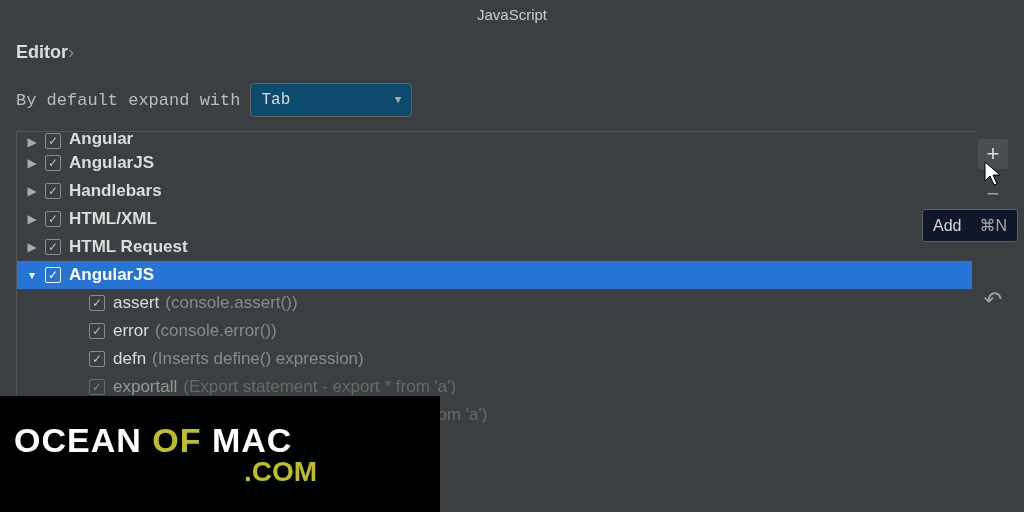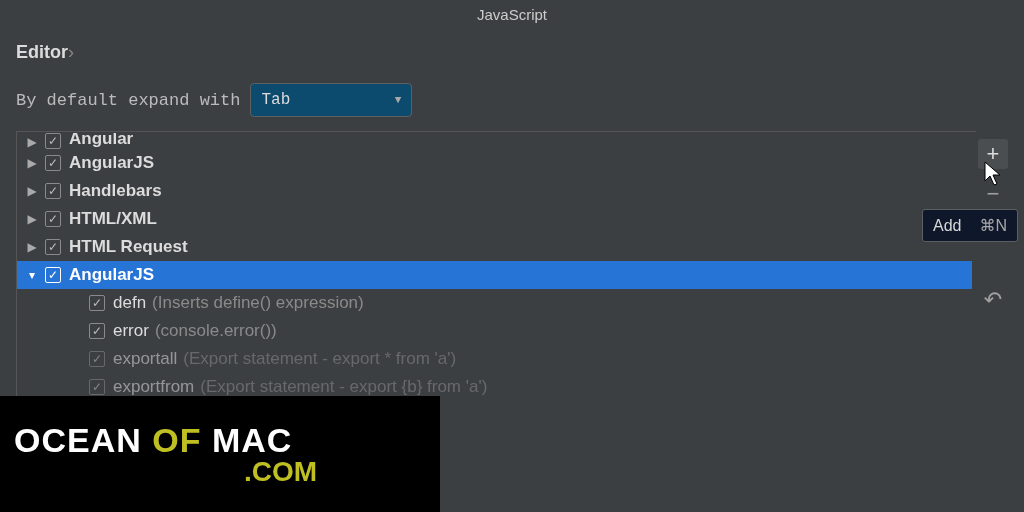--- a/index.html
+++ b/index.html
@@ -91,27 +91,32 @@
       <span class="grp">HTML Request</span>
     </div>
     <div class="row selected">
       <span class="arrow">▾</span>
       <span class="cb"></span>
       <span class="grp">AngularJS</span>
     </div>
 
     <div class="row childrow">
       <span class="cb"></span>
-      <span>defn</span>
-      <span class="desc">(Inserts define() expression)</span>
+      <span>assert</span>
+      <span class="desc">(console.assert())</span>
     </div>
     <div class="row childrow">
       <span class="cb"></span>
       <span>error</span>
       <span class="desc">(console.error())</span>
+    </div>
+    <div class="row childrow">
+      <span class="cb"></span>
+      <span>defn</span>
+      <span class="desc">(Inserts define() expression)</span>
     </div>
     <div class="faded-rows">
       <div class="row childrow">
         <span class="cb"></span>
         <span>exportall</span>
         <span class="desc">(Export statement - export * from 'a')</span>
       </div>
       <div class="row childrow">
         <span class="cb"></span>
         <span>exportfrom</span>

